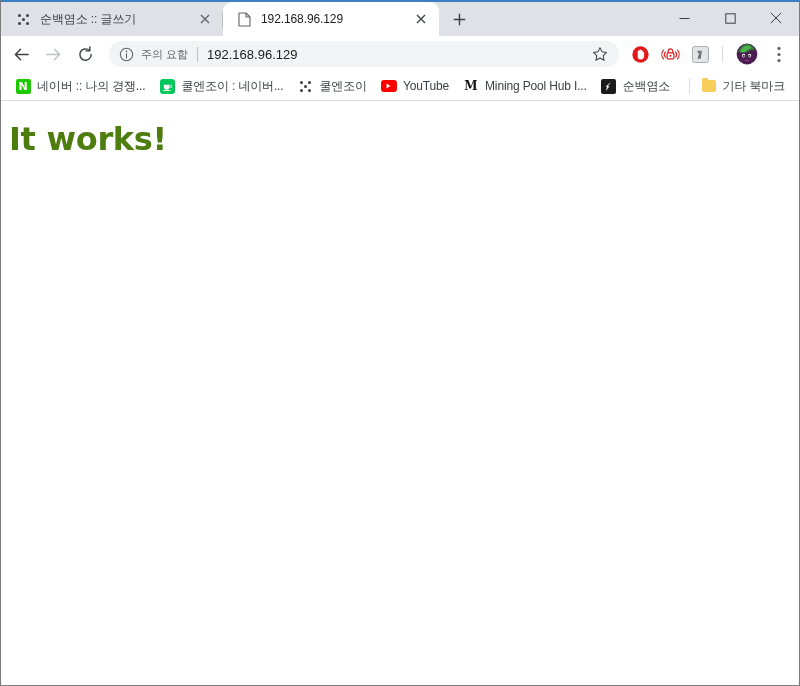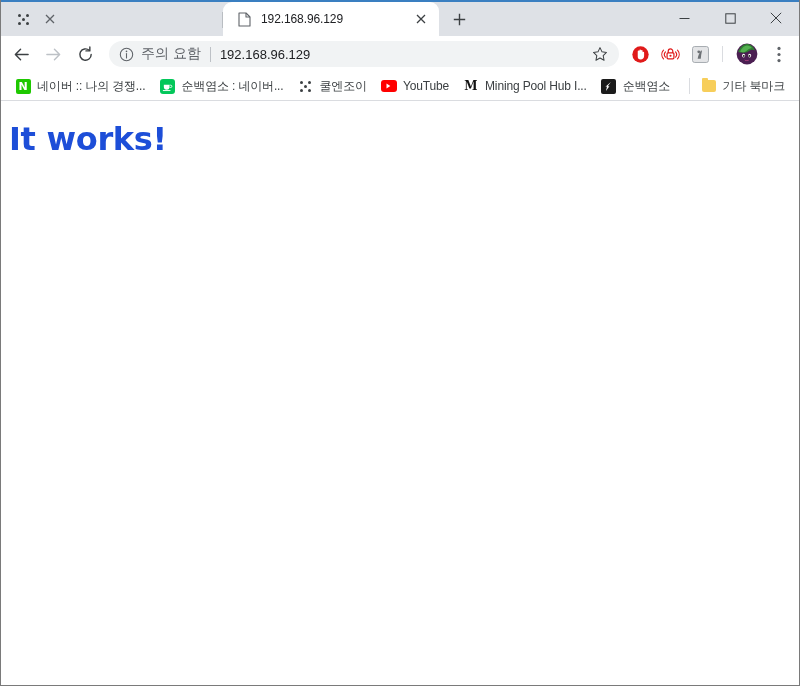--- a/index.html
+++ b/index.html
@@ -162,21 +162,21 @@
   .omni-icon {
     width: 18px;
     height: 18px;
     flex: none;
     display: flex;
     align-items: center;
     justify-content: center;
     margin-right: 6px;
   }
   .omni-security-text {
-    font-size: 14px;
+    font-size: 11px;
     color: #5f6368;
     white-space: nowrap;
     flex: none;
   }
   .omni-divider {
     width: 1px;
     height: 15px;
     background: #bdc1c6;
     margin: 0 9px;
     flex: none;
@@ -297,21 +297,21 @@
     background: #ffffff;
     overflow: hidden;
     position: relative;
   }
   .page-heading {
     margin: 0;
     padding: 21px 0 0 8px;
     font-family: "DejaVu Sans", "Liberation Sans", sans-serif;
     font-size: 32px;
     font-weight: bold;
-    color: #1d4ed8;
+    color: #4d7c0f;
     letter-spacing: -0.3px;
     line-height: 1.1;
   }
 
   
   .ico-naver {
     width: 15px; height: 15px;
     background: #1ec800;
     border-radius: 2px;
     color: #fff;
@@ -389,20 +389,21 @@
             <i class="off"></i>
             <i></i>
           <i class="off"></i>
             <i></i>
             <i class="off"></i>
           <i></i>
             <i class="off"></i>
             <i></i>
         </span>
       </span>
+      <span class="tab-title">순백염소 :: 글쓰기</span>
       <span class="tab-close">
         <svg width="10" height="10" viewBox="0 0 10 10" aria-hidden="true">
           <path d="M1 1 L9 9 M9 1 L1 9" stroke="#5f6368" stroke-width="1.3" fill="none"></path>
         </svg>
       </span>
     </div>
 
     <div class="tab-sep"></div>
 
     <div class="tab active">
@@ -547,21 +548,21 @@
     <div class="bm">
       <span class="bm-icon">
         <span class="ico-cafe">
           <svg width="11" height="11" viewBox="0 0 12 12" aria-hidden="true">
             <path d="M2 4.2 h6.2 v2.2 a3.1 3.1 0 0 1 -6.2 0 z" fill="#ffffff"></path>
             <path d="M8.4 4.6 h1.1 a1.25 1.25 0 0 1 0 2.5 h-1.1" fill="none" stroke="#ffffff" stroke-width="0.9"></path>
             <path d="M1.4 10.4 h7.4" stroke="#ffffff" stroke-width="1" stroke-linecap="round"></path>
           </svg>
         </span>
       </span>
-      <span class="bm-label">순백염소 : 네이버...</span>
+      <span class="bm-label">쿨엔조이 : 네이버...</span>
     </div>
 
     <div class="bm">
       <span class="bm-icon">
         <span class="dots-favicon">
           <i></i>
             <i class="off"></i>
             <i></i>
           <i class="off"></i>
             <i></i>

